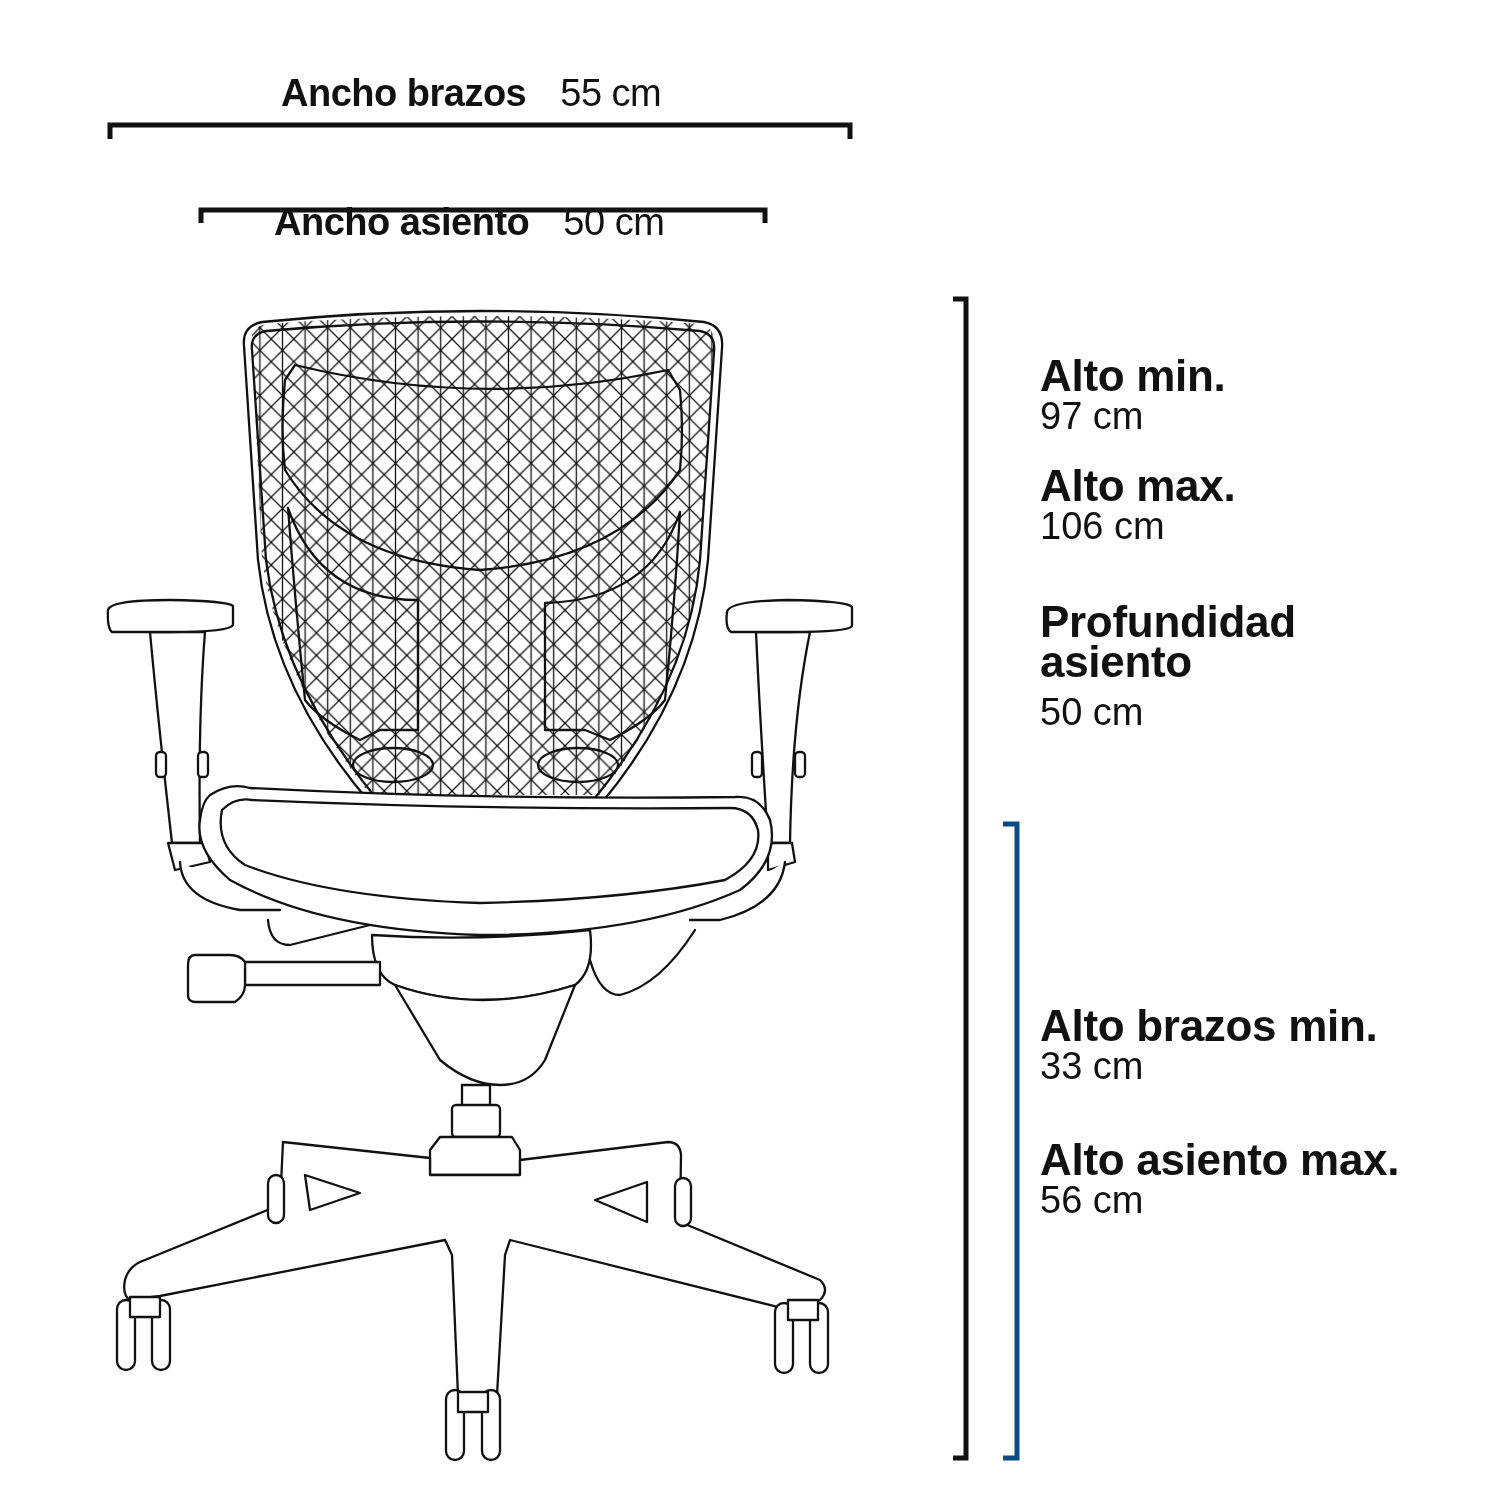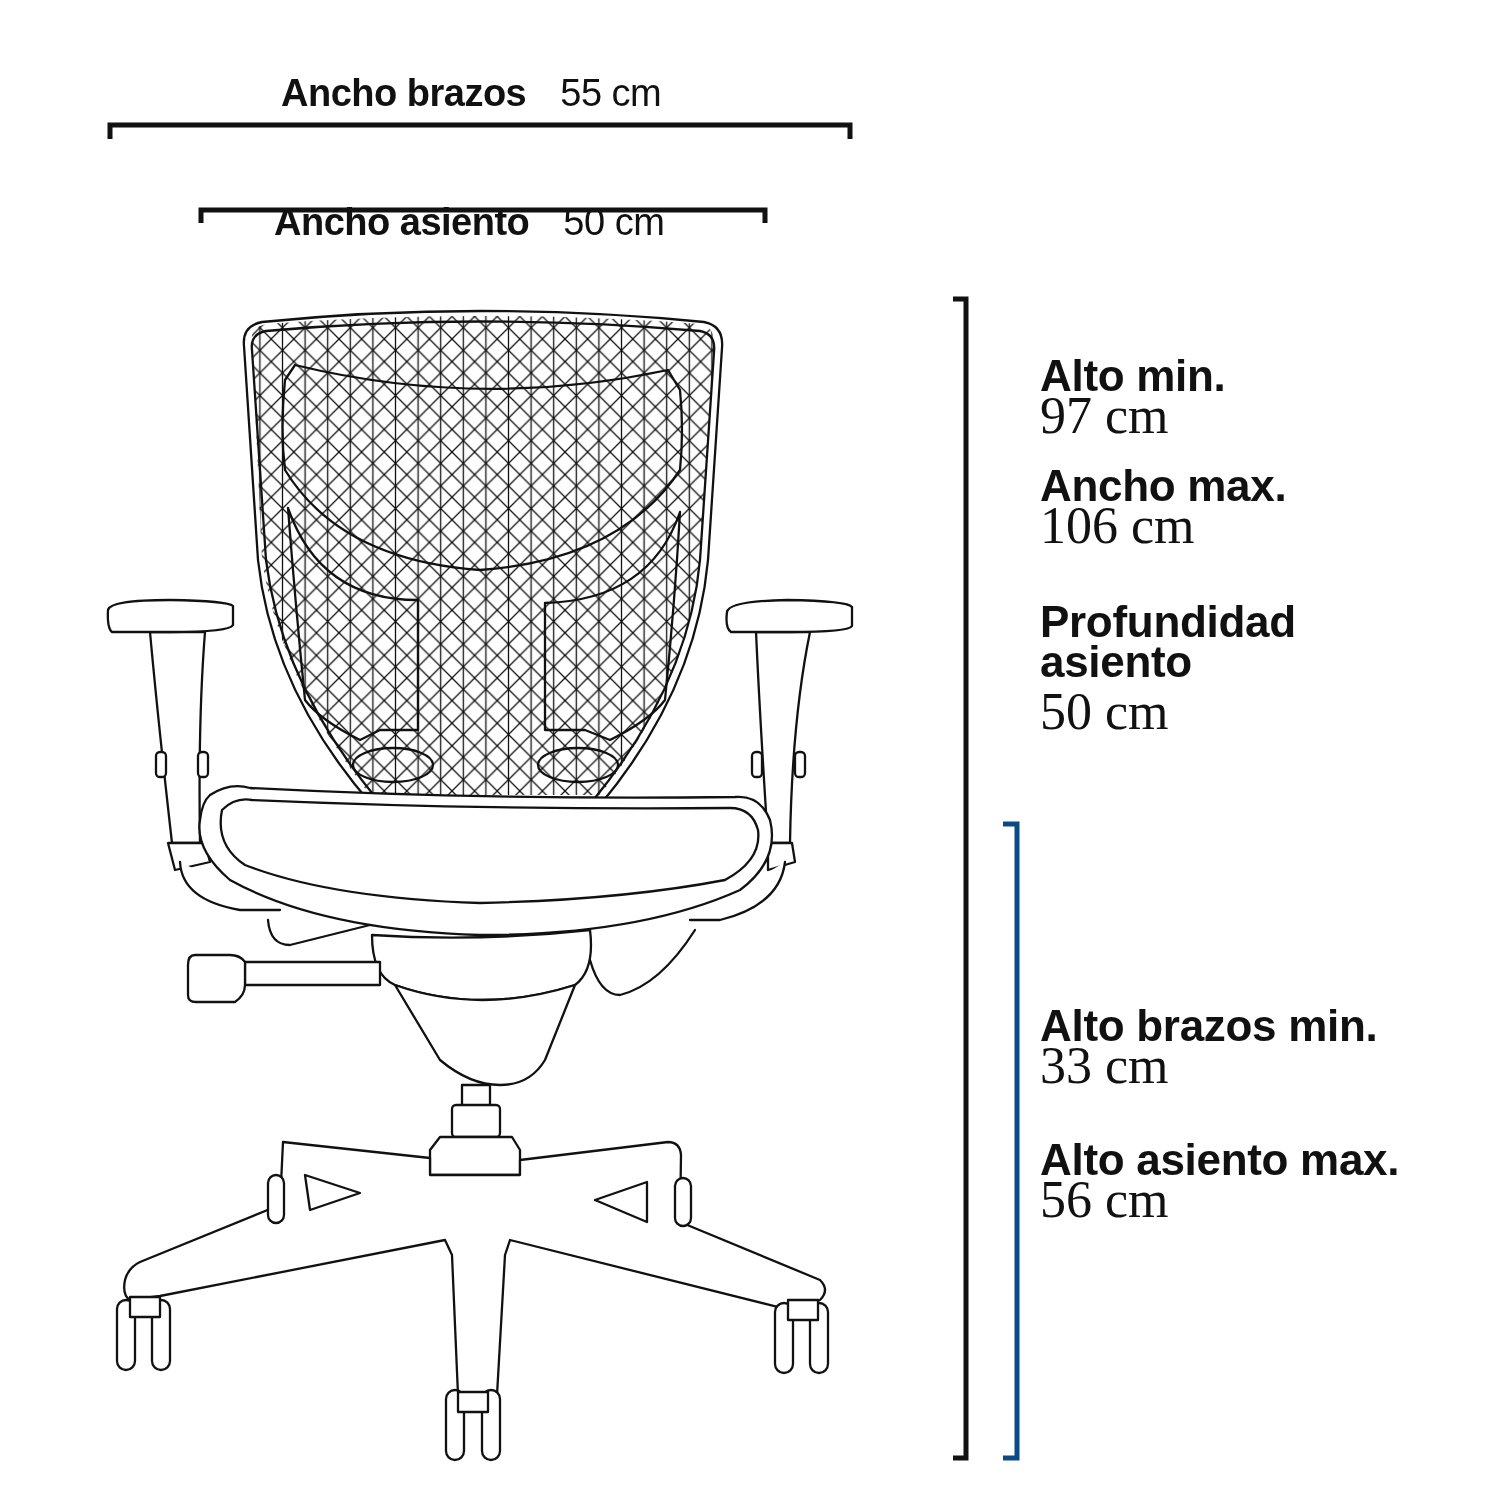--- a/index.html
+++ b/index.html
@@ -3,41 +3,41 @@
   <meta charset="utf-8">
   <style>
     html, body { margin: 0; padding: 0; background: #ffffff; }
     body { width: 1500px; height: 1500px; position: relative; overflow: hidden;
            font-family: "Liberation Sans", "DejaVu Sans", sans-serif; color: #111; }
     .dim-title { font-weight: 700; font-size: 38px; letter-spacing: -0.5px; white-space: nowrap; }
     .dim-value { font-weight: 400; font-size: 38px; letter-spacing: -0.5px; white-space: nowrap; }
     .hlabel { position: absolute; display: flex; gap: 34px; align-items: baseline; }
     .spec-block { position: absolute; left: 1040px; line-height: 40px; }
     .spec-title { font-weight: 700; font-size: 44px; letter-spacing: -0.3px; display: block; }
-    .spec-value { font-weight: 400; font-size: 52px; display: block; font-family: Liberation Serif, serif; }
+    .spec-value { font-weight: 400; font-size: 38px; display: block; }
     svg { position: absolute; left: 0; top: 0; }
   </style>
 </head>
 <body>
 
 <div class="hlabel" style="left:281px; top:72px;">
   <span class="dim-title">Ancho brazos</span>
   <span class="dim-value">55 cm</span>
 </div>
 <div class="hlabel" style="left:274px; top:157px;margin-top:44px;">
   <span class="dim-title">Ancho asiento</span>
   <span class="dim-value">50 cm</span>
 </div>
 
 <div class="spec-block" style="top:356px;">
   <span class="spec-title">Alto min.</span>
   <span class="spec-value">97 cm</span>
 </div>
 <div class="spec-block" style="top:466px;">
-  <span class="spec-title">Ancho max.</span>
+  <span class="spec-title">Alto max.</span>
   <span class="spec-value">106 cm</span>
 </div>
 <div class="spec-block" style="top:602px;">
   <span class="spec-title">Profundidad</span>
   <span class="spec-title">asiento</span>
   <span class="spec-value" style="margin-top:10px;">50 cm</span>
 </div>
 <div class="spec-block" style="top:1006px;">
   <span class="spec-title">Alto brazos min.</span>
   <span class="spec-value">33 cm</span>

